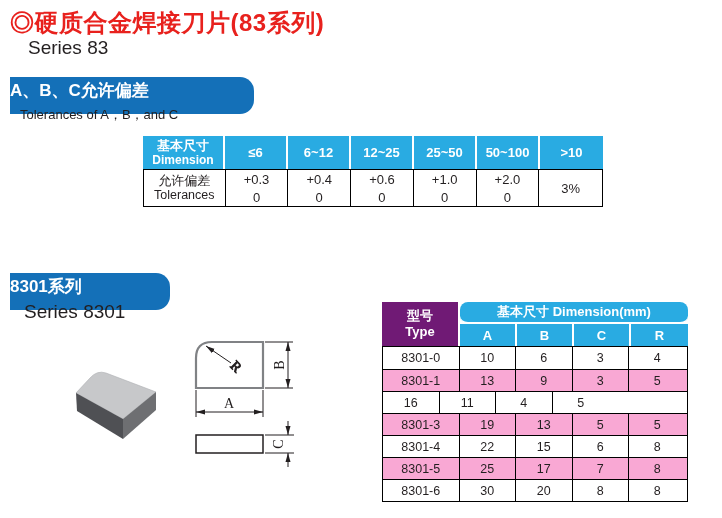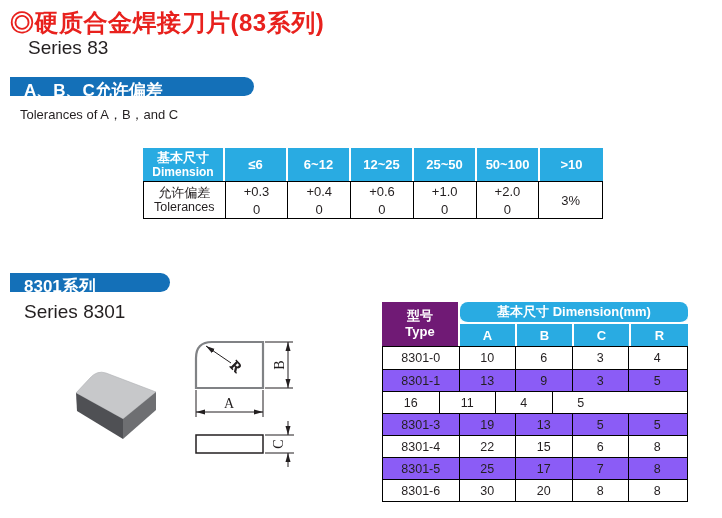--- a/index.html
+++ b/index.html
@@ -11,31 +11,31 @@
   .page-title{
     position:absolute;left:10px;top:7px;font-size:24px;font-weight:bold;
     color:#e8211d;letter-spacing:.5px;white-space:nowrap;
   }
   .series-sub{position:absolute;font-size:19px;color:#231f20;}
   #series83{left:28px;top:37px;}
   #series8301{left:24px;top:301px;}
 
   
   .banner{
-    position:absolute;height:19px;line-height:27px;background:#1470b8;color:#fff;
-    font-weight:bold;font-size:17px;padding-left:14px;box-sizing:border-box;
+    position:absolute;height:37px;line-height:27px;background:#1470b8;color:#fff;
+    font-weight:bold;font-size:17px;box-sizing:border-box;
     border-radius:0 14px 14px 0;white-space:nowrap;
   }
   #banner-tol{left:10px;top:77px;width:244px;}
   #banner-8301{left:10px;top:273px;width:160px;}
   .banner-sub{position:absolute;font-size:13px;color:#231f20;}
   #tolerances-sub{left:20px;top:106px;}
 
   
-  .t1{position:absolute;left:143px;top:136px;width:460px;margin-top:12px;}
+  .t1{position:absolute;left:143px;top:136px;width:460px;}
   .t1-head{display:flex;height:33px;}
   .t1-hcell{
     background:#29abe2;color:#fff;font-weight:bold;font-size:13px;
     display:flex;flex-direction:column;align-items:center;justify-content:center;
     box-sizing:border-box;border-right:2px solid #fff;line-height:15px;
   }
   .t1-hcell:last-child{border-right:none;}
   .t1-hcell .en{font-size:12px;}
   .t1-body{display:flex;height:38px;border:1.5px solid #000;box-sizing:border-box;justify-content:center;}
   .t1-cell{
@@ -65,21 +65,21 @@
   .t2-dim-cols{display:flex;flex:1;}
   .t2-dim-col{
     width:57px;background:#29abe2;color:#fff;font-weight:bold;font-size:13px;
     display:flex;align-items:center;justify-content:center;
     box-sizing:border-box;border-right:2px solid #fff;
   }
   .t2-dim-col:last-child{border-right:none;}
   .t2-body{border:1.5px solid #000;box-sizing:border-box;}
   .t2-row{display:flex;height:22px;box-sizing:border-box;border-top:1px solid #000;}
   .t2-row:first-child{border-top:none;}
-  .t2-row.alt{background:#8b5cf6;text-align:right;}
+  .t2-row.alt{background:#f9a8d4;text-align:right;}
   .t2-cell{
     box-sizing:border-box;border-right:1px solid #000;font-size:12.5px;
     display:flex;align-items:center;justify-content:center;
   }
   .t2-cell:last-child{border-right:none;}
   .c-type{width:76.5px;} .c-dim{width:56.5px;}
 
   
   .diagram{position:absolute;left:60px;top:332px;width:272px;height:152px;}
   .dim-text{font-family:"Liberation Serif",serif;font-size:14px;fill:#231f20;}

